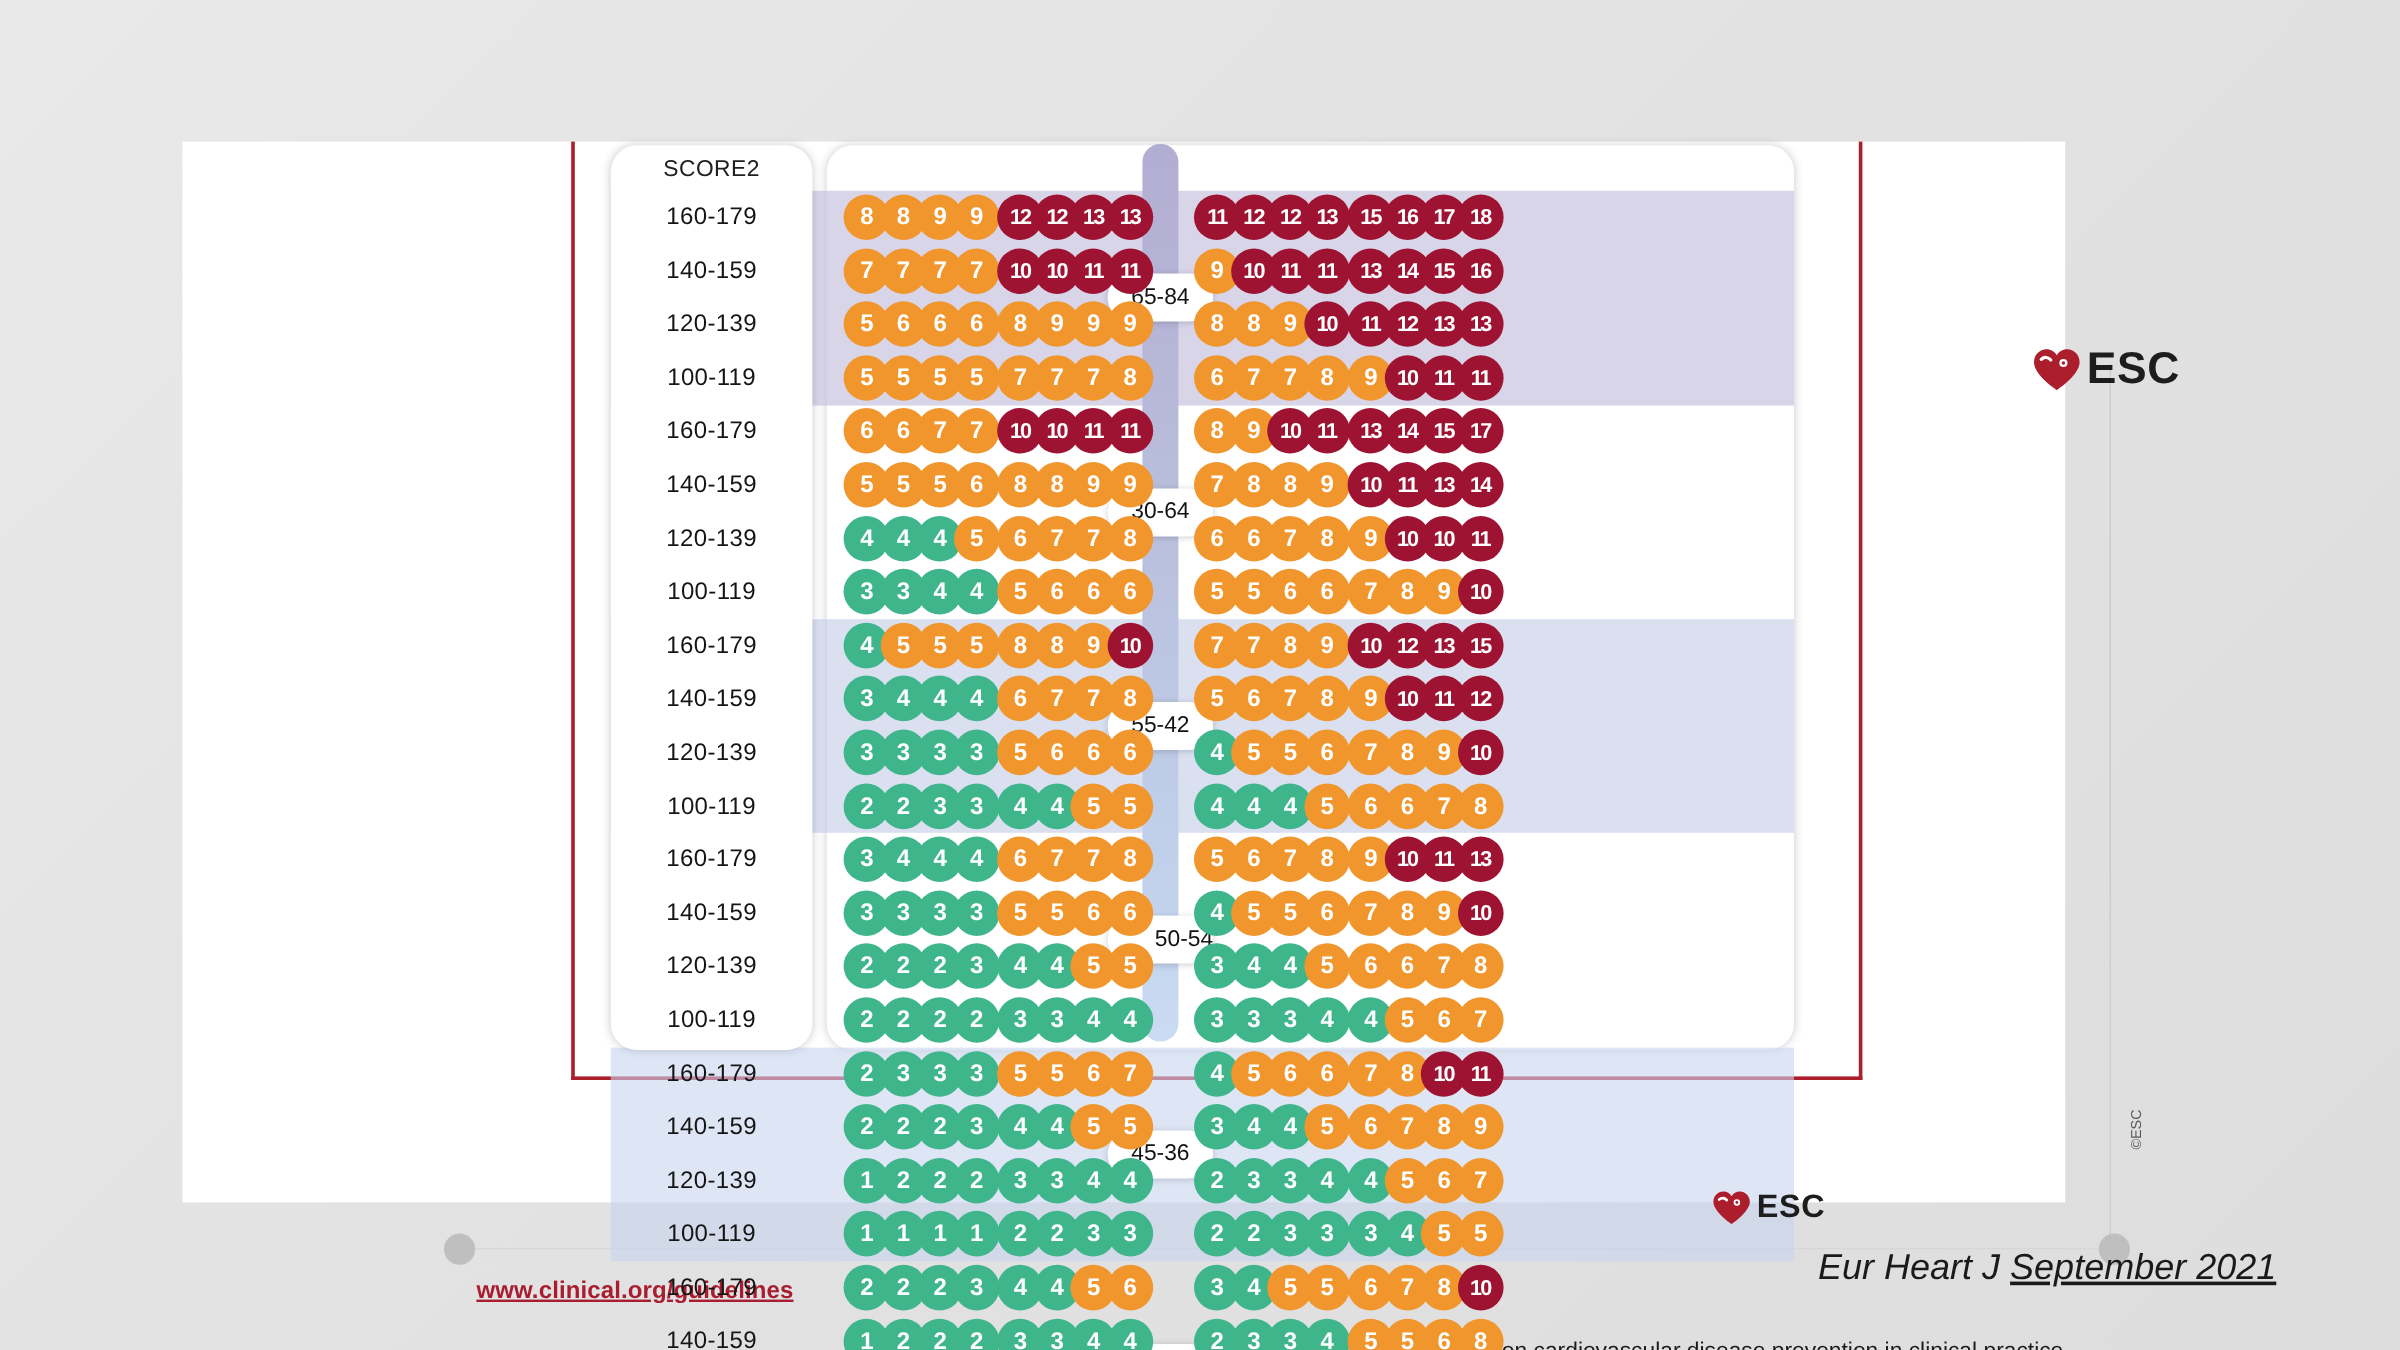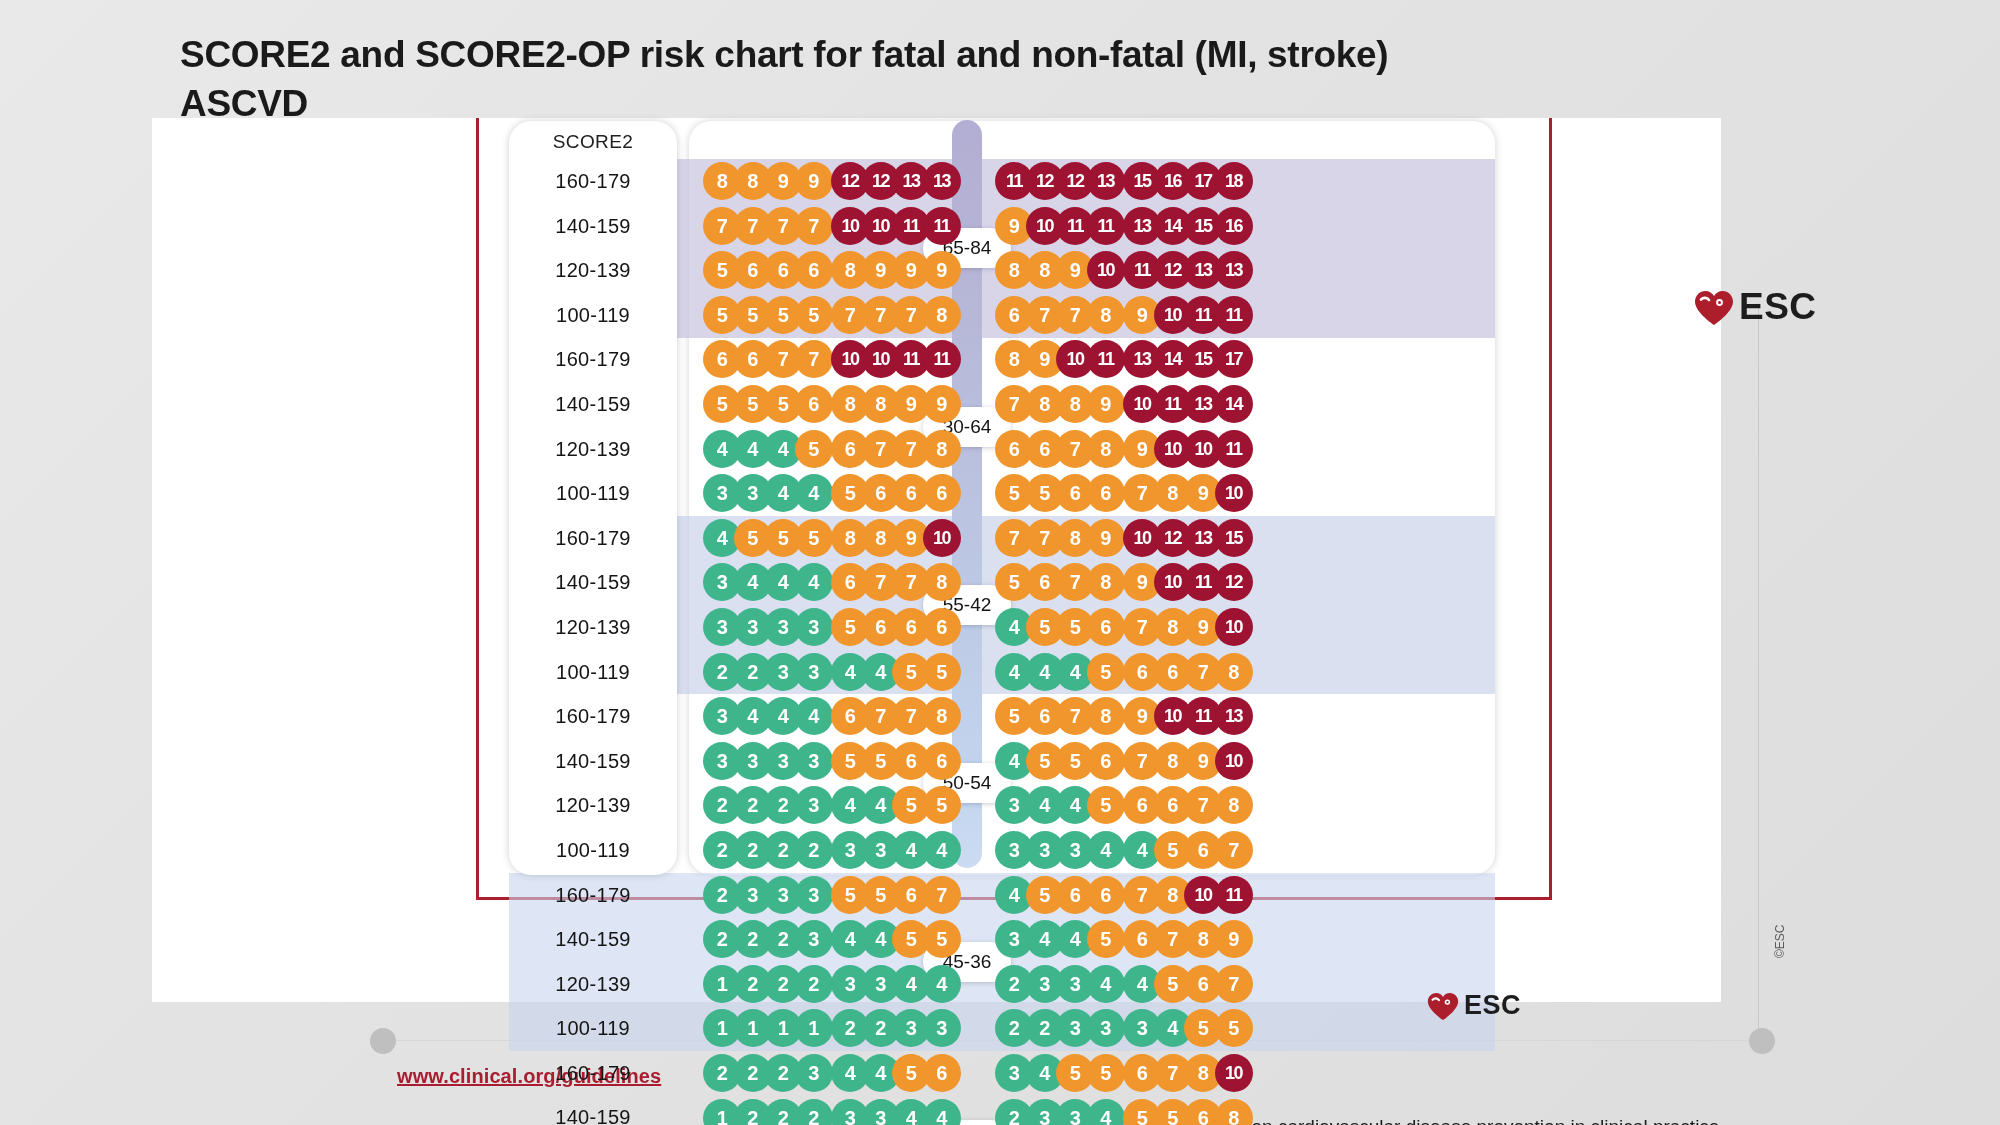--- a/index.html
+++ b/index.html
@@ -162,22 +162,20 @@
     position: absolute; left: 1515px; top: 1040px;
     font-size: 30px; font-style: italic; color: #1a1a1a; z-index: 3;
   }
   #journal-credit .u { font-style: italic; text-decoration: underline; }
 </style>
 </head>
 <body>
 
 <div id="stage">
 
-  <div id="slide-title">SCORE2 and SCORE2-OP risk chart for fatal and non-fatal (MI, stroke)
-ASCVD</div>
 
   <div id="panel">
 
     <div id="hairline"></div>
     <div id="copyright-v">©ESC</div>
 
     <div id="fig-frame"></div>
 
     <div id="band-stripes">
         <div class="band-stripe s0" style="top: 41px;"></div>
@@ -213,21 +211,21 @@
         </div>
     </div>
 
     <div id="plot-card"></div>
 
     <div id="age-spine"></div>
     <div id="age-pills">
         <div class="age-pill" style="top: 110.2px;">65-84</div>
         <div class="age-pill" style="top: 288.6px;">30-64</div>
         <div class="age-pill" style="top: 467px;">55-42</div>
-        <div class="age-pill" style="top: 645.4px;">50-54</div>
+        <div class="age-pill" style="top: 645.4px; text-align: right;">50-54</div>
         <div class="age-pill" style="top: 823.8px;">45-36</div>
         <div class="age-pill" style="top: 1002.2px;">40-44</div>
       </div>
 
     <div id="grid">
         <div class="grid-row" style="top: 38px;">
           <div class="cell risk-mod" style="left: 14px;">8</div>
           <div class="cell risk-mod" style="left: 44.5px;">8</div>
           <div class="cell risk-mod" style="left: 75px;">9</div>
           <div class="cell risk-mod" style="left: 105.5px;">9</div>
@@ -655,14 +653,17 @@
     <a id="guidelines-url" href="#">www.clinical.org/guidelines</a>
 
     <div id="footer-ref">
       <div>
         <span>2021 ESC Guidelines on </span><span class="spellcheck">cardiovascular disease prevention</span><span> in </span><span class="spellcheck">clinical</span><span> practice</span>
       </div>
       
     </div>
   </div>
 
+  <div id="journal-credit">
+    <span>Eur Heart J </span><span class="u">September 2021</span>
+  </div>
 
 </div>
 
 </body></html>

